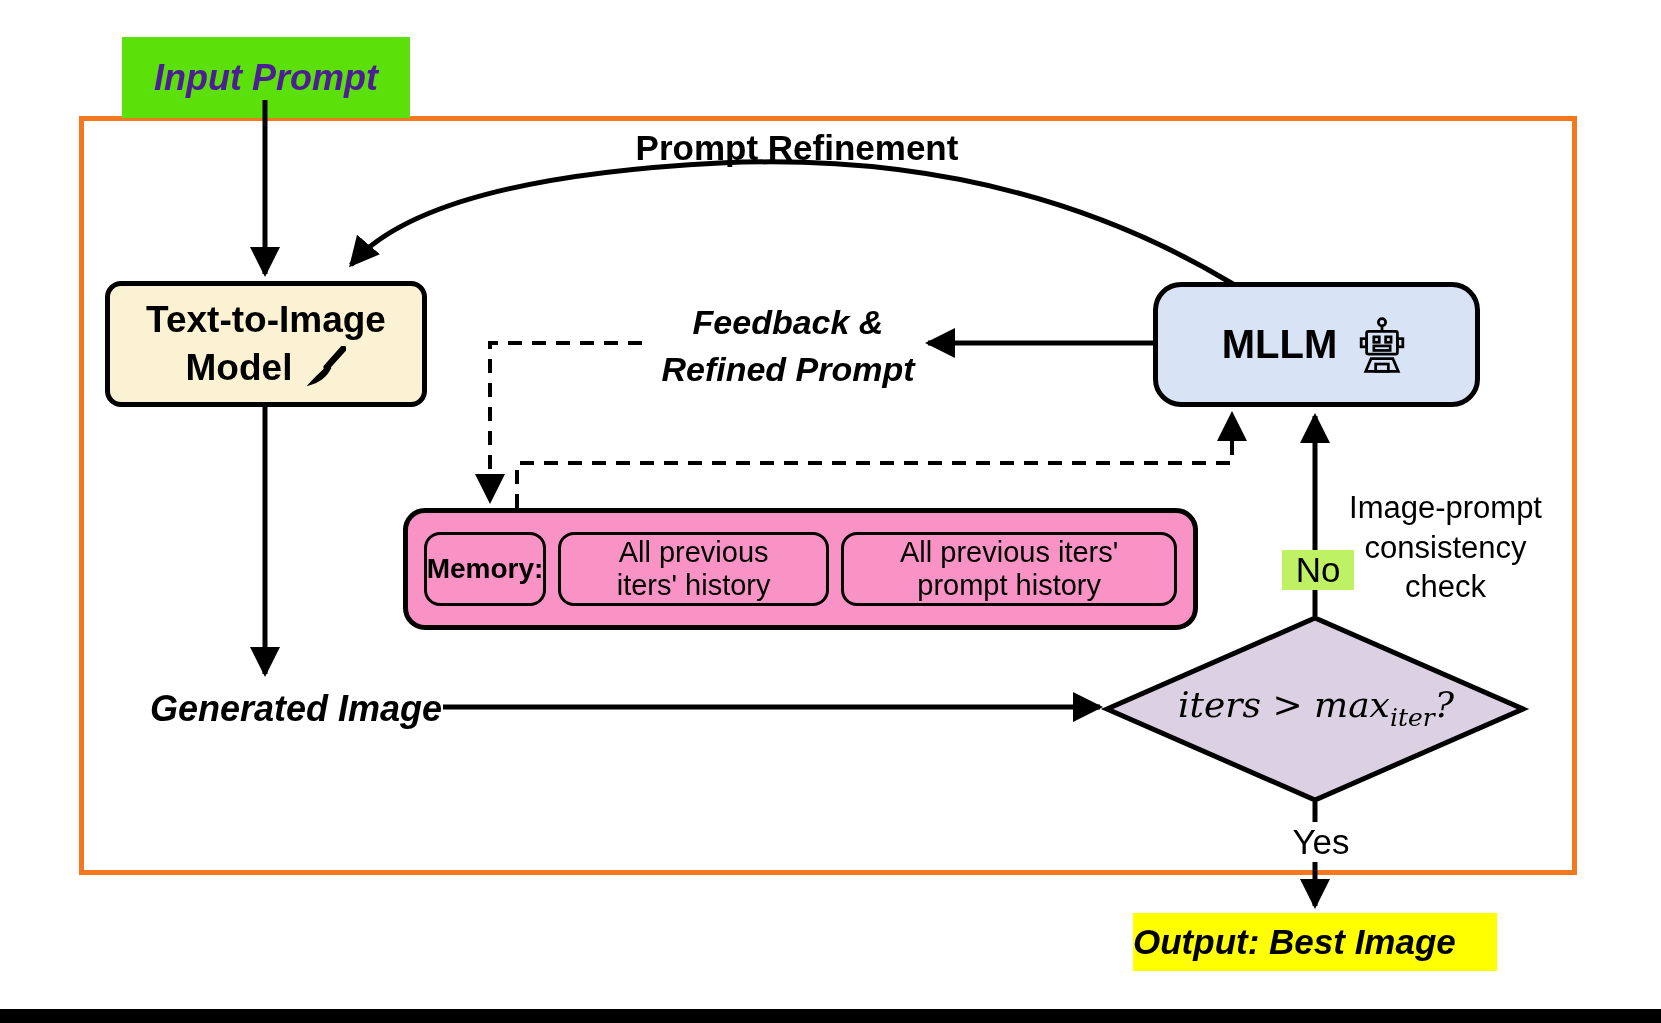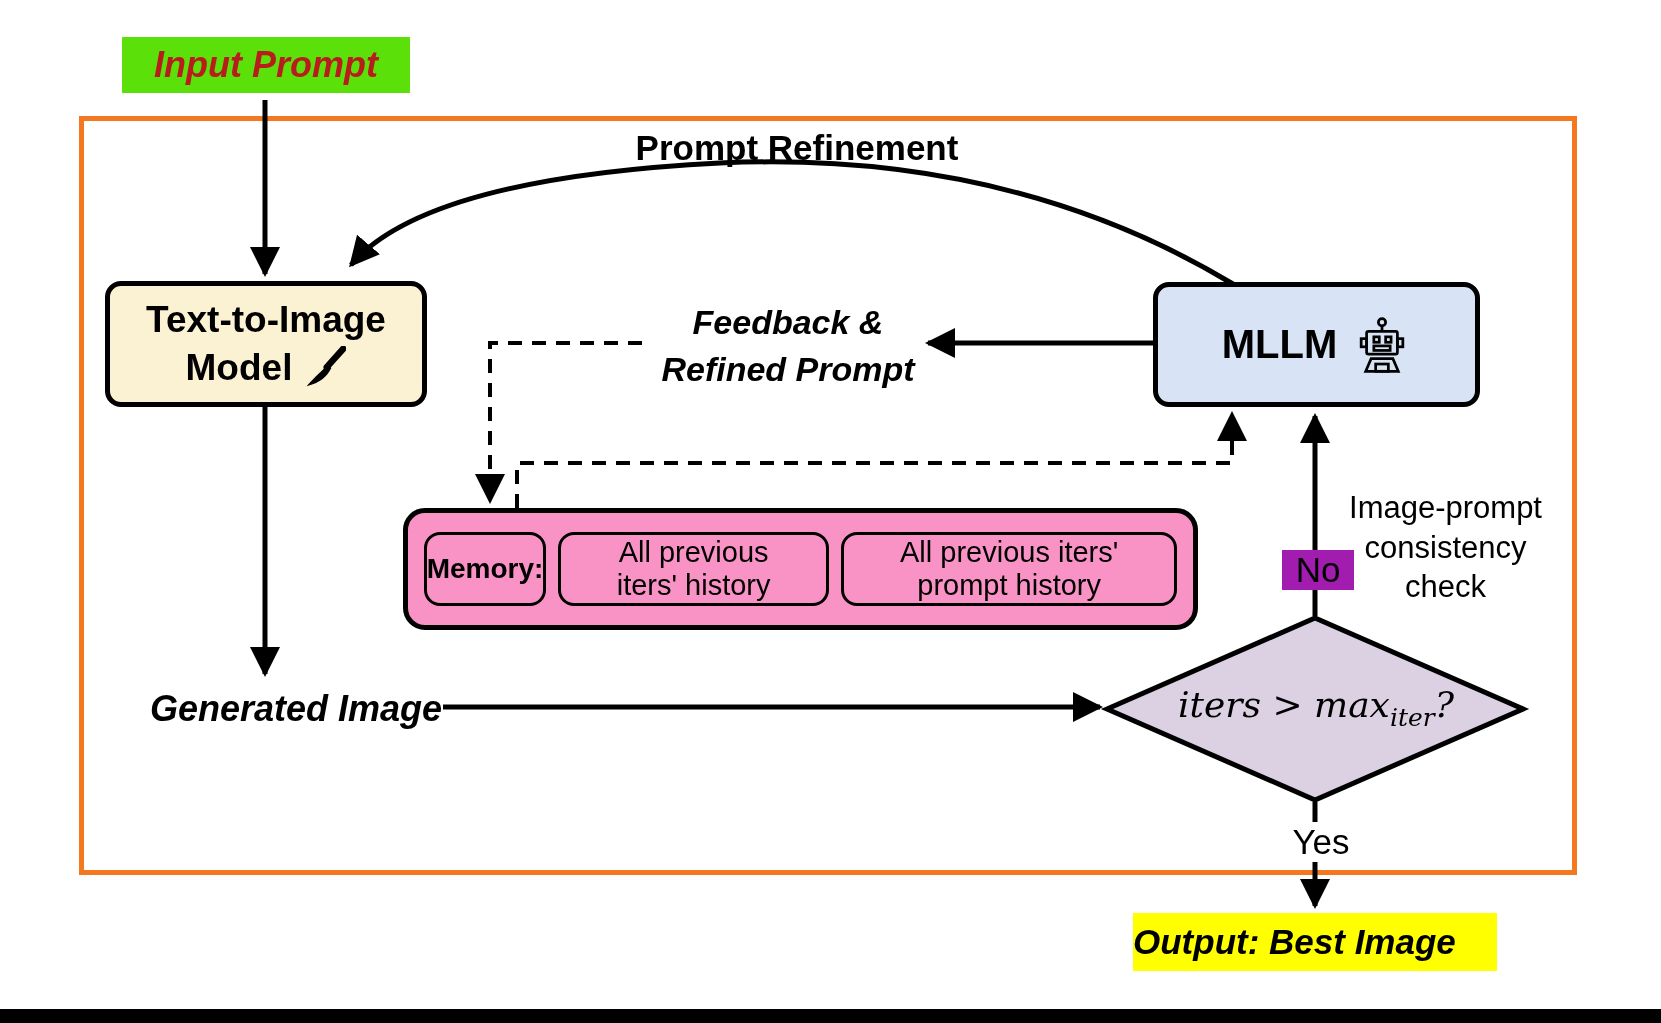--- a/index.html
+++ b/index.html
@@ -25,39 +25,39 @@
   .abs{position:absolute;}
 
   
   .loop-border{
     left:79px;top:116px;width:1498px;height:759px;
     border:5px solid var(--c-orange,#f4781f);
     background:transparent;
     z-index:1;
   }
   .input-box{
-    left:122px;top:37px;width:288px;height:56px;
+    left:122px;top:37px;width:288px;height:81px;
     background:var(--c-green,#5ce00a);
     display:flex;align-items:center;justify-content:center;
-    font-size:36px;font-weight:bold;font-style:italic;color:#b91c1c;
+    font-size:36px;font-weight:bold;font-style:italic;color:#4c1d95;
     z-index:4;
   }
   .t2i-box{
     left:105px;top:281px;width:322px;height:126px;
     background:var(--c-cream,#fbf1d3);
     border:5px solid #000;border-radius:16px;
     display:flex;flex-direction:column;align-items:center;justify-content:center;
     font-size:37px;font-weight:bold;color:#000;line-height:1.3;
     z-index:4;
   }
   .t2i-line2{display:flex;align-items:center;gap:10px;}
   .mllm-box{
     left:1153px;top:282px;width:327px;height:125px;
     background:var(--c-blue,#d8e4f6);
-    border:5px solid #000;border-radius:16px;
+    border:5px solid #000;border-radius:28px;
     display:flex;align-items:center;justify-content:center;gap:16px;
     font-size:40px;font-weight:bold;color:#000;
     z-index:4;
   }
   .memory-box{
     left:403px;top:508px;width:795px;height:122px;
     background:var(--c-pink,#f993c6);
     border:5px solid #000;border-radius:22px;
     display:flex;align-items:stretch;gap:12px;
     padding:19px 16px;
@@ -96,21 +96,21 @@
   .lbl-generated{
     left:112px;top:688px;width:330px;text-align:right;
     font-size:36px;font-weight:bold;font-style:italic;white-space:nowrap;
   }
   .lbl-consistency{
     left:1328px;top:452px;width:235px;text-align:center;
     font-size:31px;line-height:1.28;margin-top:36px;
   }
   .lbl-no{
     left:1282px;top:550px;width:72px;text-align:center;
-    font-size:35px;background:#a21caf;z-index:8;
+    font-size:35px;background:#bef264;z-index:8;
   }
   .lbl-yes{
     left:1281px;top:822px;width:80px;text-align:center;
     font-size:35px;background:#fff;z-index:8;
   }
   .lbl-decision{
     left:1316px;top:708px;transform:translate(-50%,-50%);
     font-family:"DejaVu Serif", serif;font-style:italic;
     font-size:36px;white-space:nowrap;z-index:6;
   }

